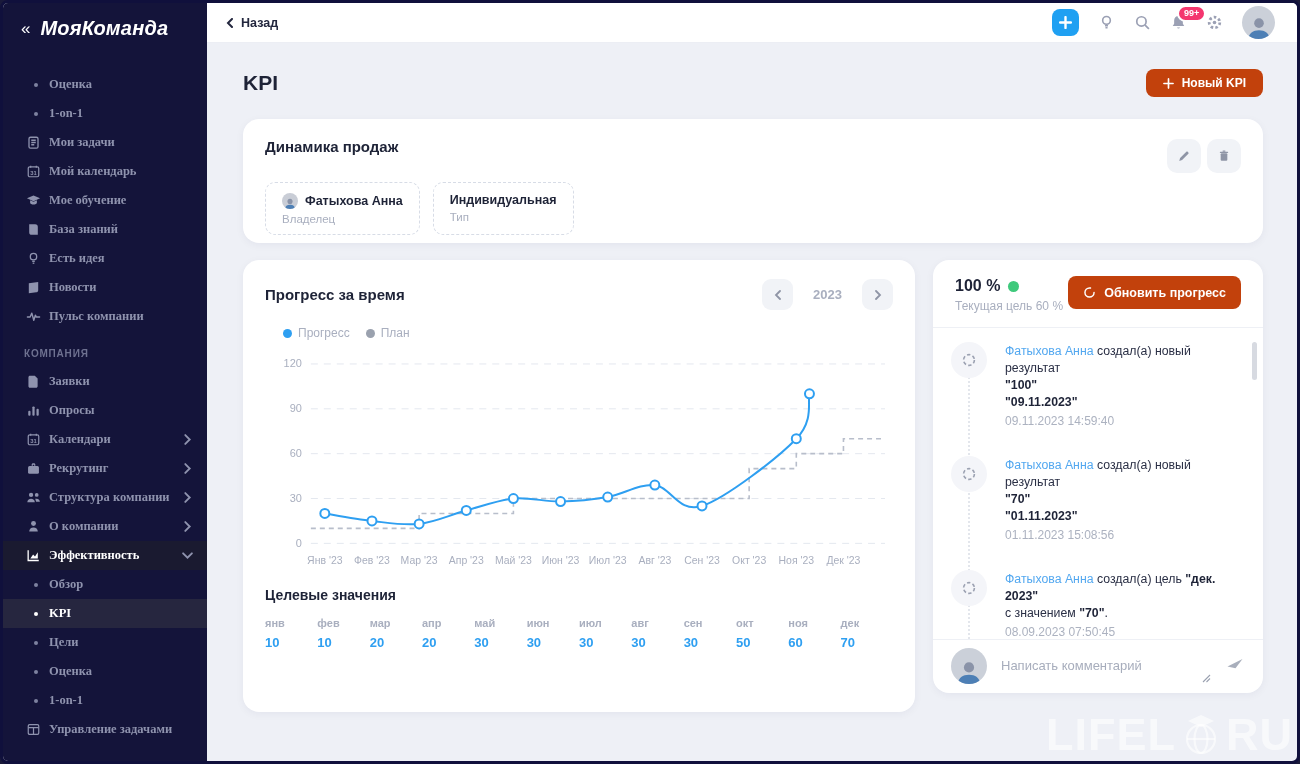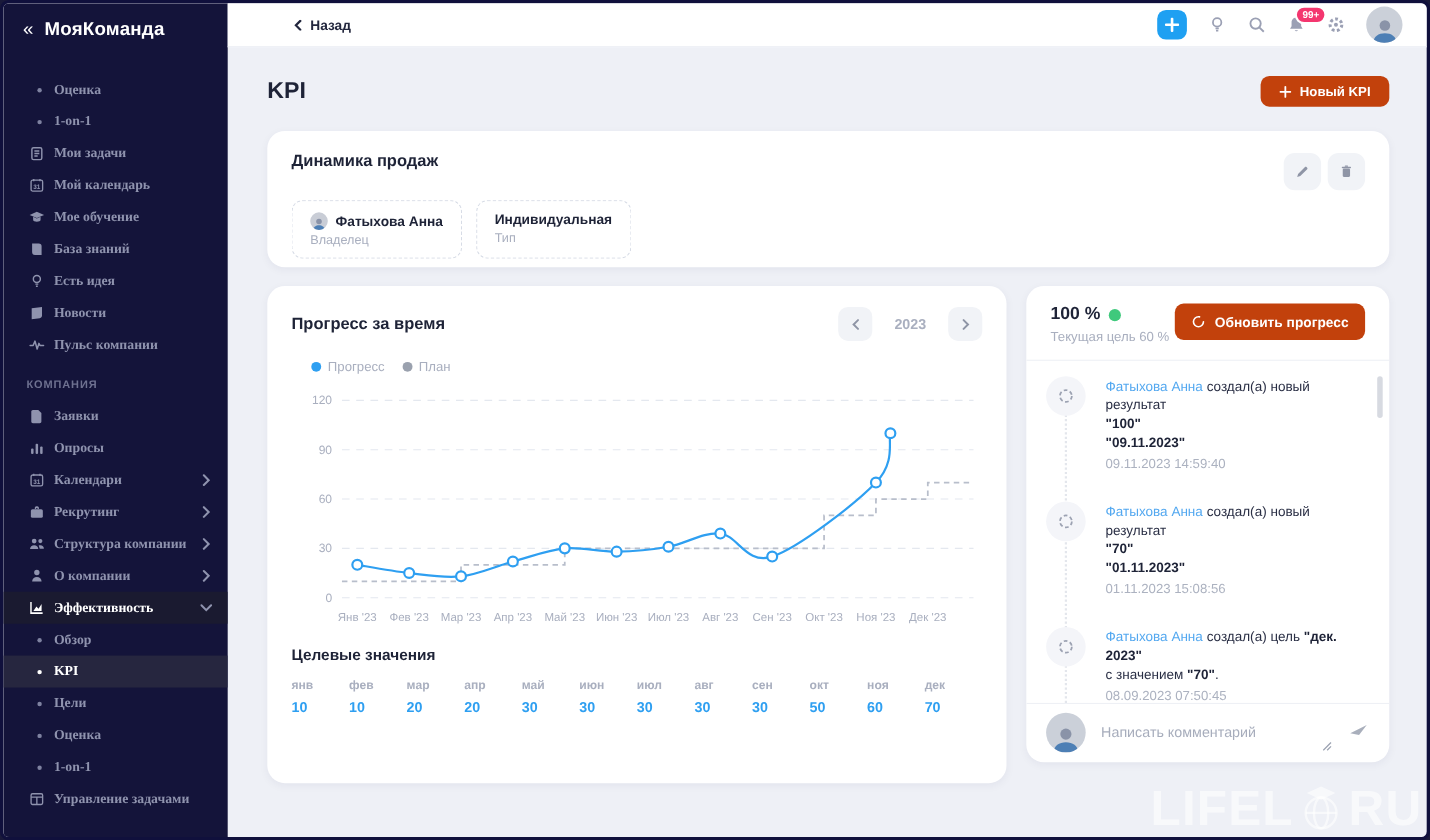--- a/index.html
+++ b/index.html
@@ -5,40 +5,40 @@
   * { margin:0; padding:0; box-sizing:border-box; }
   html,body { background:#1a1a3a; }
   body { font-family:"Liberation Sans","DejaVu Sans",sans-serif; }
   .root { position:relative; width:1300px; height:764px; background:#EEF0F6;
           border:3px solid #10103C; border-radius:8px; overflow:hidden; display:flex; }
 
   
   .sidebar { width:204px; min-width:204px; background:#14143A; color:#8F93AE; overflow:hidden; }
   .sb-head { display:flex; align-items:center; gap:10px; padding:14px 0 10px 18px; }
   .sb-collapse { color:#FFFFFF; font-size:17px; cursor:pointer; }
-  .sb-title { color:#FFFFFF; font-size:17px; font-weight:800; letter-spacing:.2px; }
+  .sb-title { color:#FFFFFF; font-size:20px; font-weight:800; letter-spacing:.2px;font-style:italic; }
   .sb-menu { padding-top:20px; }
   .side-item { display:flex; align-items:center; height:29px; padding:0 14px 0 0; cursor:pointer; }
   .side-item .side-icon { width:16px; height:16px; margin-left:22px; display:flex; align-items:center; justify-content:center; color:#8F93AE; flex:none; }
   .side-item .side-icon svg { width:15px; height:15px; display:block; }
   .side-item.is-dot .side-icon { margin-left:28px; width:10px; }
   .dot-b { width:4px; height:4px; border-radius:50%; background:#7E82A0; display:block; }
   .side-label { font-size:12.5px; font-weight:600; margin-left:8px; white-space:nowrap;font-family:Liberation Serif, serif; }
   .side-chev { margin-left:auto; color:#8F93AE; display:flex; }
   .side-chev svg { width:11px; height:11px; }
   .side-section { font-size:10px; font-weight:700; letter-spacing:.8px; color:#6E7190; margin:17px 0 8px 21px; }
   .side-item.active-parent { background:#1A1A30; }
   .side-item.active-parent .side-label, .side-item.active-parent .side-icon { color:#FFFFFF; }
   .side-item.active-child { background:#26263F; }
   .side-item.active-child .side-label { color:#FFFFFF; }
   .side-item.active-child .dot-b { background:#FFFFFF; }
 
   
   .main { flex:1; display:flex; flex-direction:column; min-width:0; }
-  .topbar { height:40px; background:#FFFFFF; display:flex; align-items:center; padding:0 22px 0 59px; border-bottom:1px solid #ECEEF4; }
+  .topbar { height:40px; background:#FFFFFF; display:flex; align-items:center; padding:0 22px 0 18px; border-bottom:1px solid #ECEEF4; }
   .back-btn { display:flex; align-items:center; gap:6px; color:#23273E; font-size:12.5px; font-weight:700; cursor:pointer; }
   .back-btn svg { width:10px; height:10px; }
   .tb-actions { margin-left:auto; display:flex; align-items:center; gap:19px; }
   .tb-plus { width:27px; height:27px; border-radius:8px; background:#1FA0F2; color:#fff; display:flex; align-items:center; justify-content:center; cursor:pointer; }
   .tb-plus svg { width:13px; height:13px; }
   .tb-ic { color:#9BA0B4; cursor:pointer; display:flex; position:relative; }
   .tb-ic svg { width:17px; height:17px; }
   .tb-badge { position:absolute; top:-9px; left:7px; background:#F4366F; color:#fff; font-size:9px; font-weight:800; border-radius:9px; padding:2px 5px; border:2px solid #fff; line-height:1; }
   .tb-avatar { width:33px; height:33px; border-radius:50%; background:#CBD0D9; overflow:hidden; display:flex; align-items:flex-end; justify-content:center; cursor:pointer; }
 

